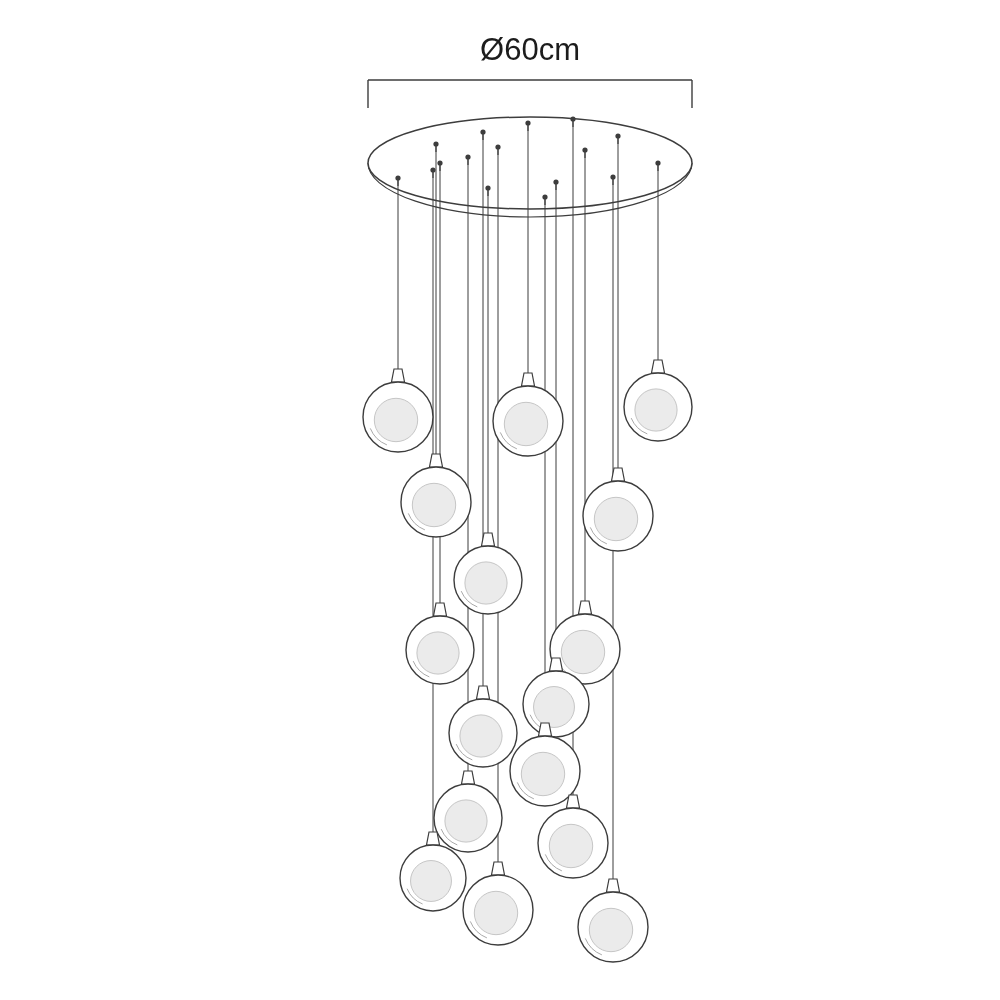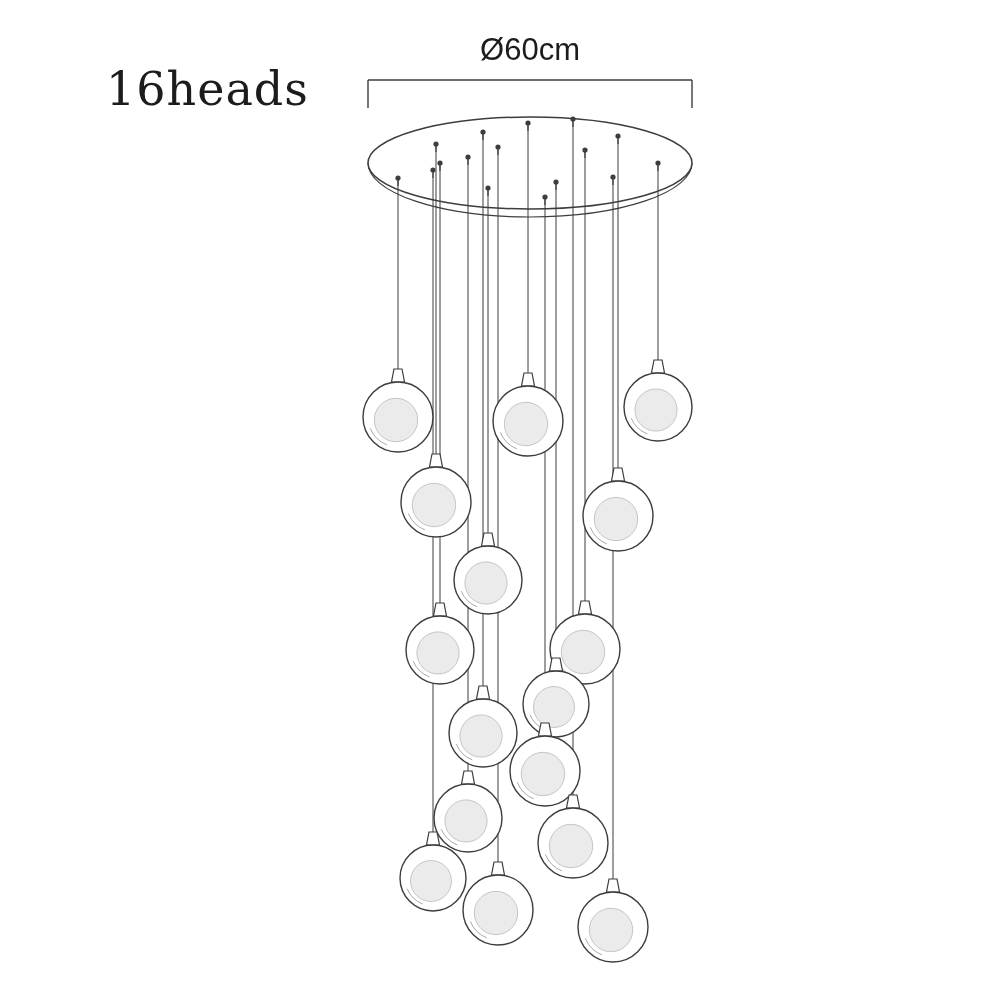--- a/index.html
+++ b/index.html
@@ -12,21 +12,20 @@
     font-family:"DejaVu Serif",serif;
     font-size:46px;line-height:1;color:#1c1c1c;letter-spacing:1px;
   }
   svg{position:absolute;left:0;top:0;display:block;}
   svg text{font-family:"Liberation Sans",sans-serif;}
 </style>
 </head>
 <body>
 
 <div id="canvas">
-  <div class="heads-label">16heads</div>
   <svg id="diagram" width="1000" height="1000" viewBox="0 0 1000 1000">
       <g>
         <line x1="368" y1="80" x2="692" y2="80" stroke="#3d3d3d" stroke-width="1.4"></line>
         <line x1="368" y1="80" x2="368" y2="108" stroke="#3d3d3d" stroke-width="1.4"></line>
         <line x1="692" y1="80" x2="692" y2="108" stroke="#3d3d3d" stroke-width="1.4"></line>
         <text x="530" y="60" text-anchor="middle" font-size="31" fill="#1c1c1c">Ø60cm</text>
       </g>
       <path d="M 368 163 A 162 54 0 0 0 692 163" fill="none" stroke="#3d3d3d" stroke-width="1.2"></path>
       <ellipse cx="530" cy="163" rx="162" ry="46" fill="#ffffff" stroke="#3d3d3d" stroke-width="1.5"></ellipse>
       <g>

